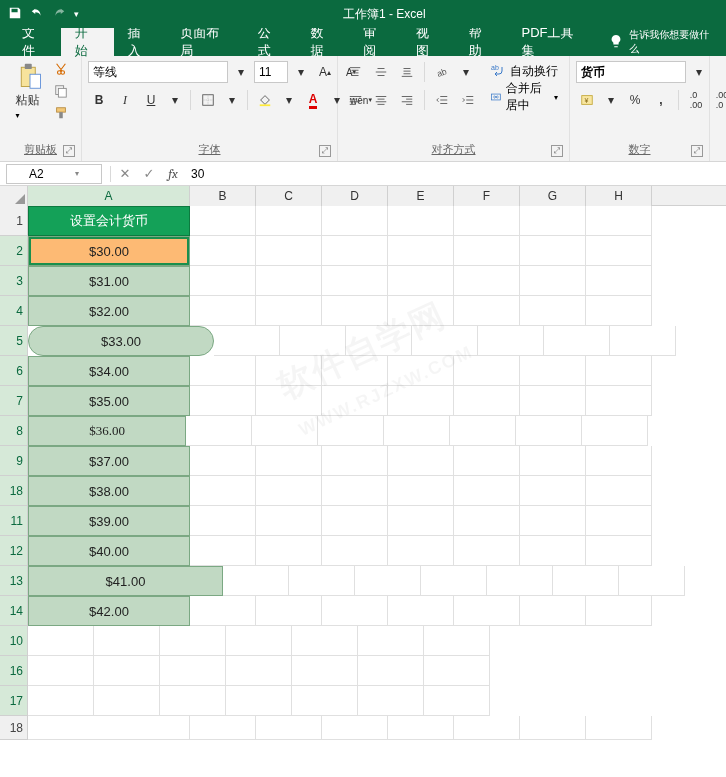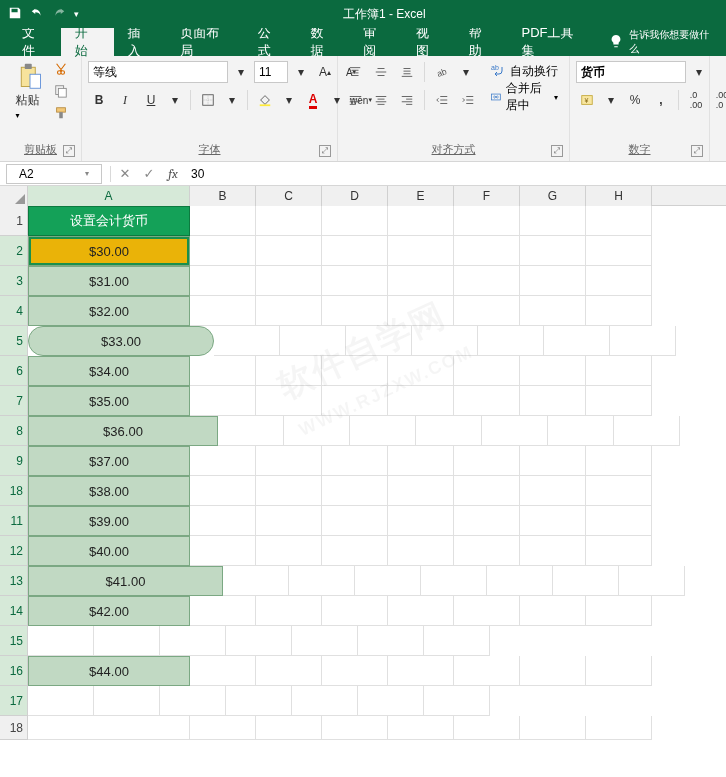--- a/index.html
+++ b/index.html
@@ -34,40 +34,40 @@
 .row { display:flex; align-items:center; gap:4px; height:24px; }
 select.combo, input.combo { height:22px; border:1px solid #c8c8c8; background:#fff; font-size:12px; padding:0 4px; }
 .sq-btn { width:22px; height:22px; border:1px solid transparent; display:flex; align-items:center; justify-content:center; cursor:pointer; font-size:12px; color:#333;}
 .sq-btn.small { width:18px; height:18px; }
 .sq-btn svg{width:14px;height:14px;}
 
 .wide-btn { height:22px; display:flex; align-items:center; gap:4px; padding:0 4px; border:1px solid transparent; cursor:pointer; font-size:12px;}
 
 
 .fbar { height:24px; border-bottom:1px solid #d6d6d6; display:flex; align-items:center; background:#fff; }
-.namebox { width:96px; height:20px; border:1px solid #c8c8c8; margin:0 6px; padding:0 12px; font-size:12px; display:flex; align-items:center; justify-content:space-between;}
+.namebox { width:96px; height:20px; border:1px solid #c8c8c8; margin:0 6px; padding:0 22px; font-size:12px; display:flex; align-items:center; justify-content:space-between;}
 .fb-btn { width:24px; height:20px; display:flex; align-items:center; justify-content:center; cursor:pointer; color:#888; font-size:13px;}
 .fx { font-style:italic; font-family:Cambria,serif; color:#555; }
 .fb-input { flex:1; border:none; outline:none; font-size:12px; padding:0 6px; }
 
 
 .sheet { position:relative; height: calc(777px - 28px - 28px - 106px - 24px); overflow:hidden; background:#fff;}
 .colheaders { display:flex; position:sticky; top:0; background:#f0f0f0; height:20px; border-bottom:1px solid #d0d0d0; }
 .corner { width:28px; height:20px; border-right:1px solid #d0d0d0; background:#f0f0f0; position:relative;}
 .corner::after{content:"";position:absolute;right:2px;bottom:2px;border:5px solid transparent;border-right-color:#999;border-bottom-color:#999;}
 .colh { height:20px; border-right:1px solid #d0d0d0; display:flex; align-items:center; justify-content:center; font-size:12px; color:#333; background:#f0f0f0;}
 .colh.selected { background:#d6e9d8; color:#0b6a3f;}
 .rowh { width:28px; border-right:1px solid #d0d0d0; border-bottom:1px solid #d0d0d0; display:flex; align-items:center; justify-content:flex-end; padding-right:4px; font-size:12px; color:#444; background:#f0f0f0;}
 .rowh.selected { background:#d6e9d8; color:#0b6a3f;}
 .gridrow { display:flex; height:30px; }
 .gridrow.short { height:24px; }
 .cell { border-right:1px solid #e0e0e0; border-bottom:1px solid #e0e0e0; display:flex; align-items:center; justify-content:center; font-size:13px; color:#222; position:relative;}
 .cell.hdr { background:#14a158; color:#fff; font-size:13px; border:1px solid #0c7a3f;}
 .cell.data { background:#c1d9c3; border:1px solid #7ba883;}
-.cell.data.active { background:#eab308; box-shadow: inset 0 0 0 2px #1a8f4d;}
+.cell.data.active { background:#fdba74; box-shadow: inset 0 0 0 2px #1a8f4d;}
 .cell.data.bottom::after{content:"";position:absolute;right:-3px;bottom:-3px;width:6px;height:6px;background:#1a8f4d;}
 
 
 .wm { position:absolute; left:280px; top:140px; transform:rotate(-25deg); font-size:34px; color:rgba(0,0,0,0.04); font-weight:bold; pointer-events:none; letter-spacing:2px; line-height:1.2;}
 
 .sep{width:1px;height:20px;background:#d9d9d9;margin:0 2px;}
 </style>
 </head>
 <body>
 
@@ -382,21 +382,21 @@
         <div class="cell" style="width: 66px;"></div>
         <div class="cell" style="width: 66px;"></div>
         <div class="cell" style="width: 66px;"></div>
         <div class="cell" style="width: 66px;"></div>
         <div class="cell" style="width: 66px;"></div>
         <div class="cell" style="width: 66px;"></div>
         <div class="cell" style="width: 66px;"></div>
       </div>
       <div class="gridrow">
         <div class="rowh selected">8</div>
-        <div class="cell data" style="width: 190px;">$36.00</div>
+        <div class="cell data" style="width: 158px; font-family: Liberation Serif, serif;">$36.00</div>
         <div class="cell" style="width: 66px;"></div>
         <div class="cell" style="width: 66px;"></div>
         <div class="cell" style="width: 66px;"></div>
         <div class="cell" style="width: 66px;"></div>
         <div class="cell" style="width: 66px;"></div>
         <div class="cell" style="width: 66px;"></div>
         <div class="cell" style="width: 66px;"></div>
       </div>
       <div class="gridrow">
         <div class="rowh selected">9</div>
@@ -458,32 +458,31 @@
         <div class="cell data" style="width: 162px;">$42.00</div>
         <div class="cell" style="width: 66px;"></div>
         <div class="cell" style="width: 66px;"></div>
         <div class="cell" style="width: 66px;"></div>
         <div class="cell" style="width: 66px;"></div>
         <div class="cell" style="width: 66px;"></div>
         <div class="cell" style="width: 66px;"></div>
         <div class="cell" style="width: 66px;"></div>
       </div>
       <div class="gridrow">
-        <div class="rowh selected">15</div>
+        <div class="rowh selected">10</div>
         <div class="cell" style="width: 66px;"></div>
         <div class="cell" style="width: 66px;"></div>
         <div class="cell" style="width: 66px;"></div>
         <div class="cell" style="width: 66px;"></div>
         <div class="cell" style="width: 66px;"></div>
         <div class="cell" style="width: 66px;"></div>
         <div class="cell" style="width: 66px;"></div>
       </div>
       <div class="gridrow">
         <div class="rowh selected">16</div>
-        <div class="cell data" style="width: 162px;">$44.00</div>
         <div class="cell" style="width: 66px;"></div>
         <div class="cell" style="width: 66px;"></div>
         <div class="cell" style="width: 66px;"></div>
         <div class="cell" style="width: 66px;"></div>
         <div class="cell" style="width: 66px;"></div>
         <div class="cell" style="width: 66px;"></div>
         <div class="cell" style="width: 66px;"></div>
       </div>
       <div class="gridrow">
         <div class="rowh selected">17</div>

